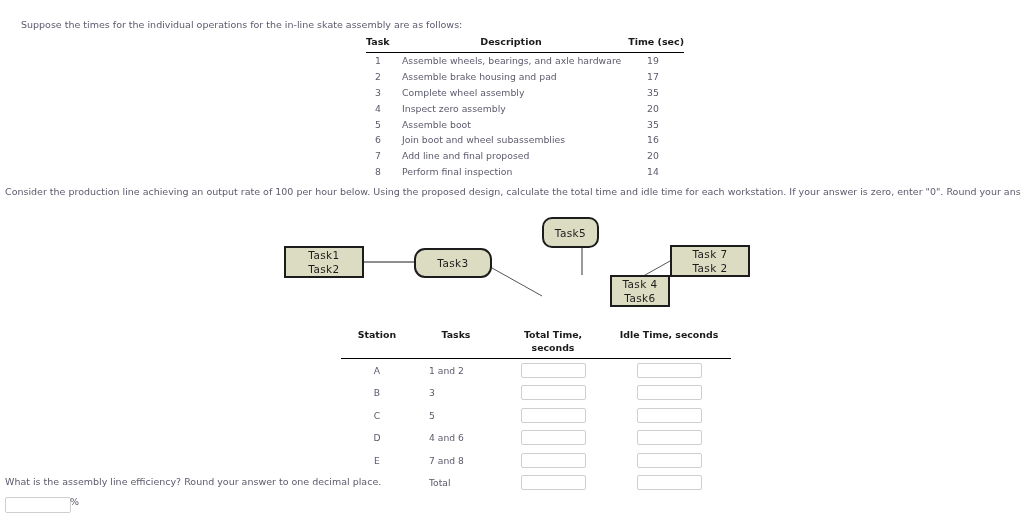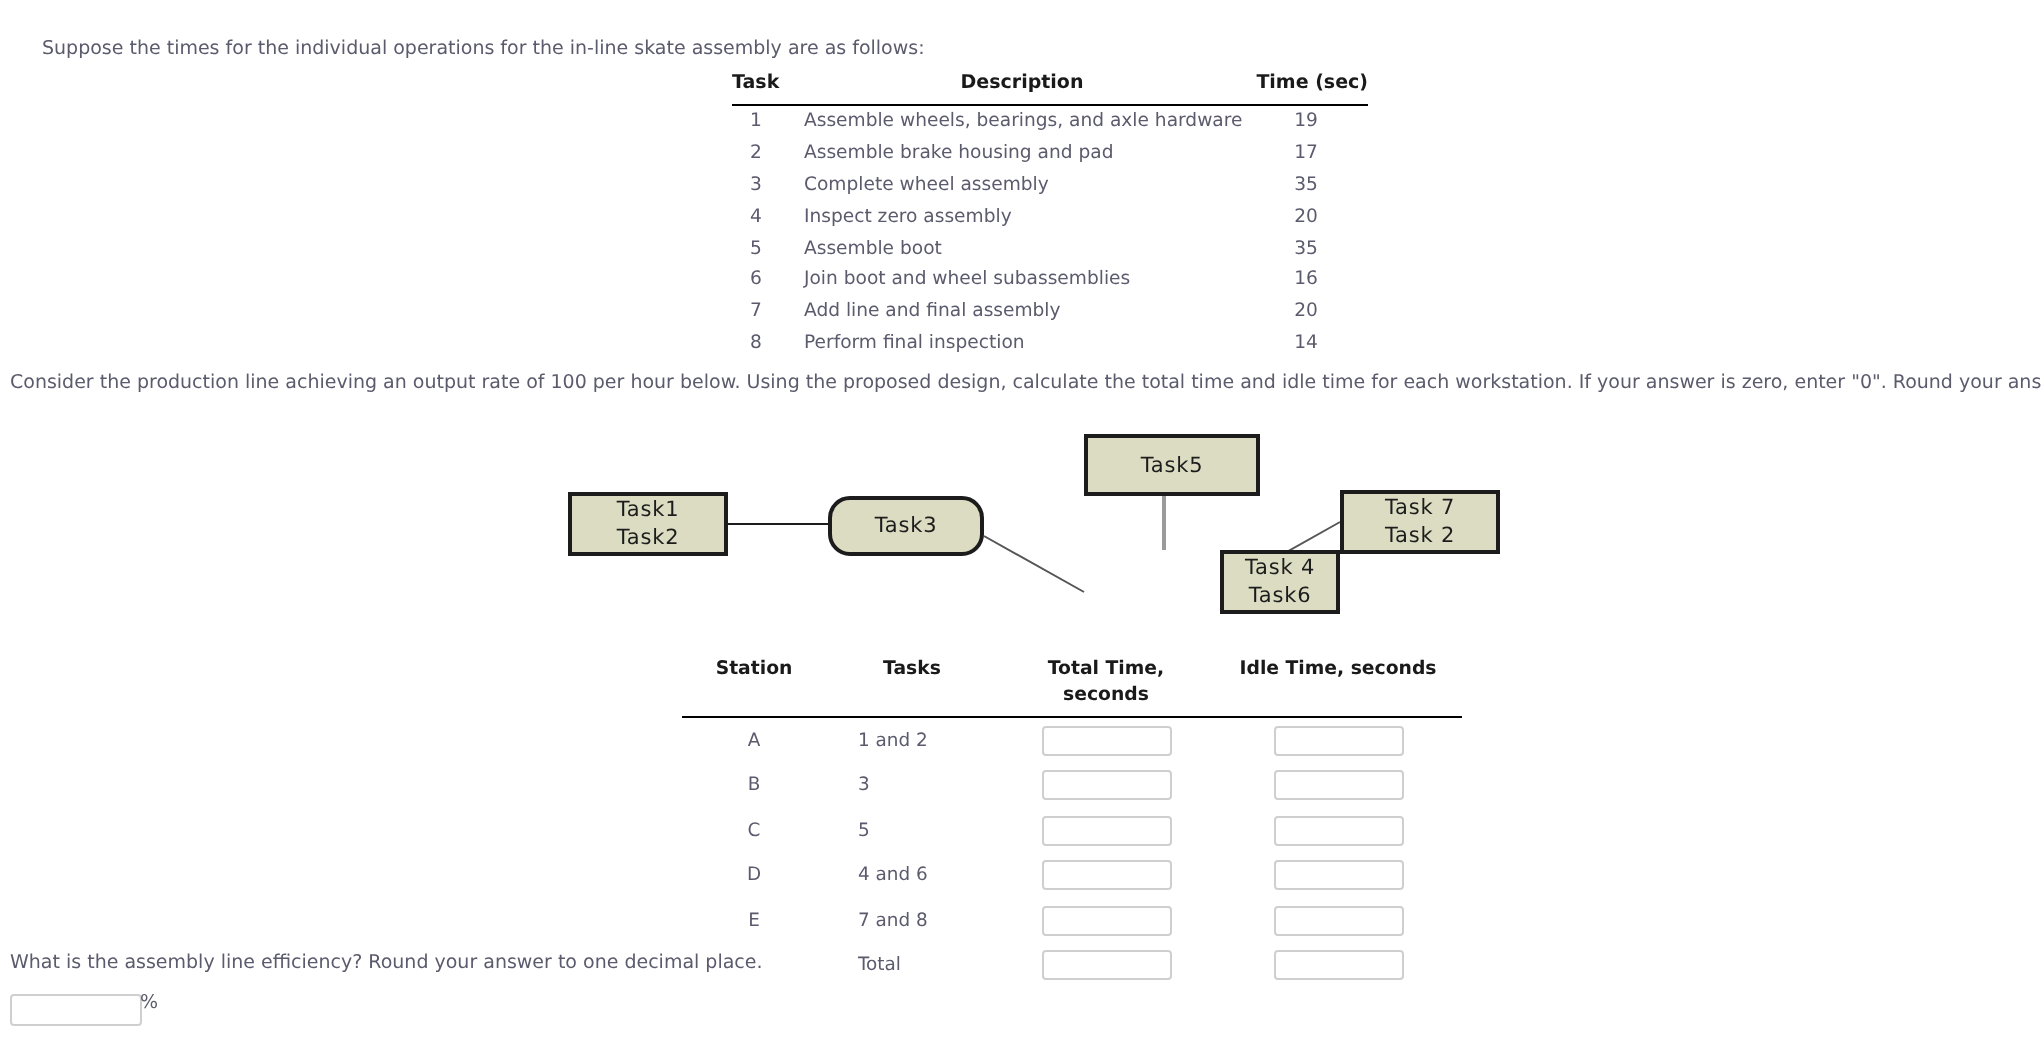--- a/index.html
+++ b/index.html
@@ -66,21 +66,21 @@
     justify-content: center;
     font-size: 10.5px;
     color: #1c1c1c;
     line-height: 14px;
     letter-spacing: 0.4px;
   }
   .node span { display: block; white-space: nowrap; }
 
   #node-12 { left: 284px; top: 246px; width: 80px;  height: 32px; }
   #node-3  { left: 414px; top: 248px; width: 78px;  height: 30px; border-radius: 11px; }
-  #node-5  { left: 542px; top: 217px; width: 88px;  height: 31px; }
+  #node-5  { left: 542px; top: 217px; width: 57px;  height: 31px; border-radius: 10px; }
   #node-46 { left: 565px; top: 275px; width: 60px;  height: 32px; margin-left: 45px; }
   #node-78 { left: 670px; top: 245px; width: 80px;  height: 32px; }
 
   #flow-svg {
     position: absolute;
     left: 0; top: 0;
     width: 1021px;
     height: 530px;
     pointer-events: none;
   }
@@ -193,21 +193,21 @@
           <td class="c-desc">Assemble boot</td>
           <td class="c-time">35</td>
         </tr>
         <tr>
           <td class="c-task">6</td>
           <td class="c-desc">Join boot and wheel subassemblies</td>
           <td class="c-time">16</td>
         </tr>
         <tr>
           <td class="c-task">7</td>
-          <td class="c-desc">Add line and final assembly</td>
+          <td class="c-desc">Add line and final proposed</td>
           <td class="c-time">20</td>
         </tr>
         <tr>
           <td class="c-task">8</td>
           <td class="c-desc">Perform final inspection</td>
           <td class="c-time">14</td>
         </tr>
       </tbody>
   </table>
 </div>

